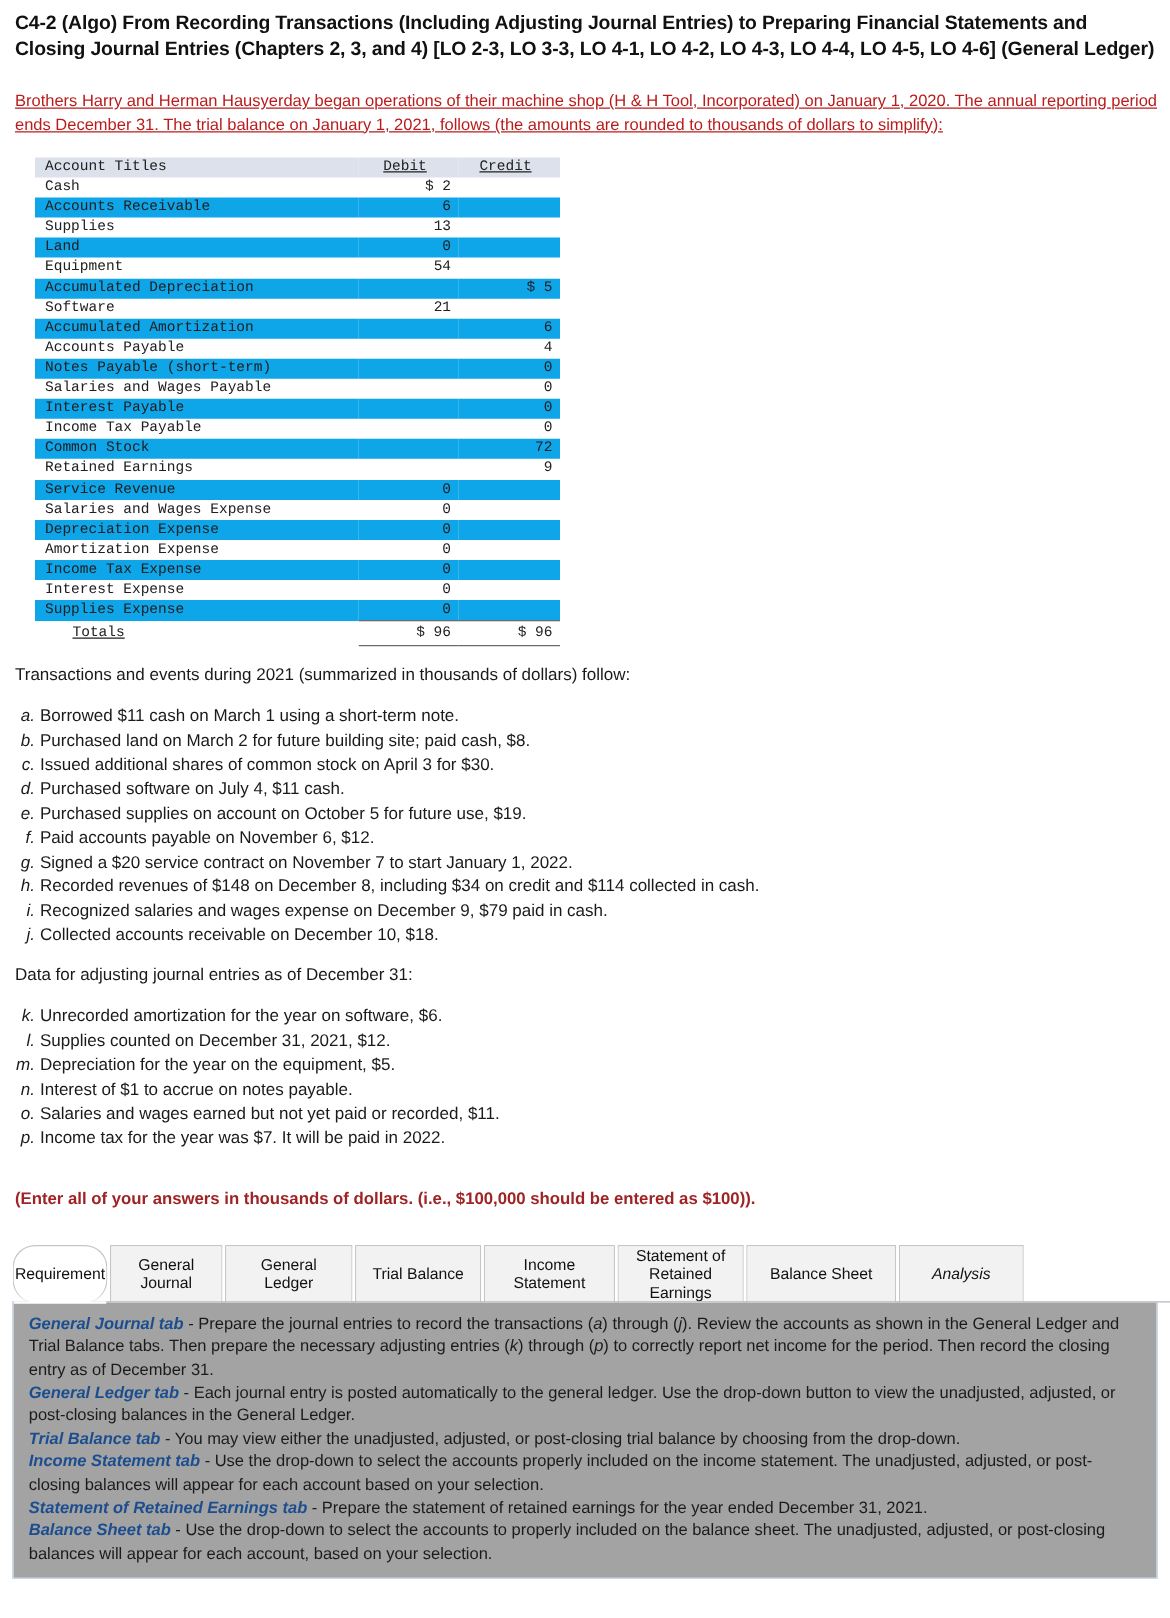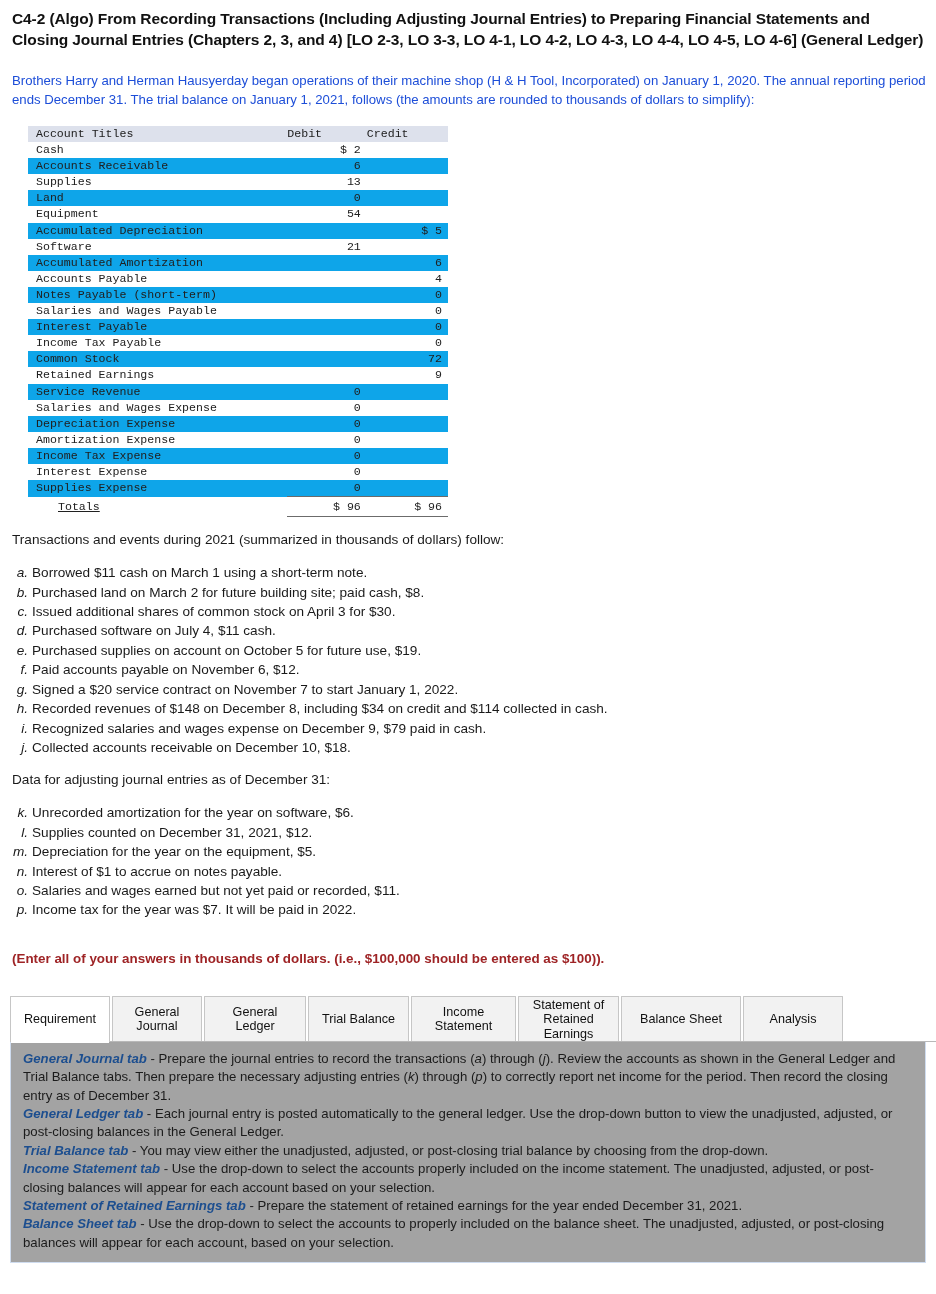--- a/index.html
+++ b/index.html
@@ -29,21 +29,22 @@
     letter-spacing: -0.1px;
     margin: 8px 0 0 2px;
     color: #111111;
   }
 
   
   .intro {
     font-size: 13.2px;
     line-height: 18.5px;
     margin: 22px 0 4px 2px;
-    color: #1d4ed8;
+    color: #b91c1c;
+    text-decoration: underline;
   }
 
   
   .tb-wrap {
     margin: 17px 0 0 18px;
   }
   table.trial-balance {
     border-collapse: collapse;
     font-family: "Liberation Mono", "DejaVu Sans Mono", monospace;
     font-size: 11.6px;
@@ -54,22 +55,23 @@
     padding: 1px 0 1px 0;
     line-height: 14.1px;
     font-weight: normal;
     white-space: nowrap;
   }
   table.trial-balance thead th {
     background: #dde1ec;
     text-align: left;
   }
   table.trial-balance thead th.num {
-    text-align: left;
+    text-align: center;
     padding-right: 6px;
+    text-decoration: underline;
   }
   table.trial-balance tbody tr.alt td {
     background: #0ea5e9;
   }
   table.trial-balance td.acct {
     padding-left: 8px;
     width: 250px;
   }
   table.trial-balance th.acct {
     padding-left: 8px;
@@ -410,42 +412,42 @@
         <span class="txt">Income tax for the year was $7. It will be paid in 2022.</span>
       </li>
     </ul>
 
   <div class="red-note">(Enter all of your answers in thousands of dollars. (i.e., $100,000 should be entered as $100)).</div>
 
 </div>
 
 <div class="tabstrip" id="tabstrip">
   <div class="tab-underline"></div>
-<div class="tab active" style="width: 100px;">
+<div class="tab active" style="width: 76px; border-radius: 18px;">
       <span>Requirement</span>
     </div>
     <div class="tab" style="width: 90px; margin-top: 23px;">
       <span>General Journal</span>
     </div>
     <div class="tab" style="width: 102px;">
       <span>General Ledger</span>
     </div>
     <div class="tab" style="width: 101px;">
       <span>Trial Balance</span>
     </div>
     <div class="tab" style="width: 105px;">
       <span>Income Statement</span>
     </div>
     <div class="tab" style="width: 101px;">
       <span>Statement of Retained Earnings</span>
     </div>
     <div class="tab" style="width: 120px; align-items: center;">
       <span>Balance Sheet</span>
     </div>
-    <div class="tab" style="width: 100px;">
+    <div class="tab" style="width: 100px; font-style: italic;">
       <span>Analysis</span>
     </div>
   </div>
 
 <div class="info-panel" id="info-panel">
     <p><b class="lead">General Journal tab</b><span> - Prepare the journal entries to record the transactions </span>(<i>a</i>)<span> through </span>(<i>j</i>)<span>. Review the accounts as shown in the General Ledger and Trial Balance tabs. Then prepare the necessary adjusting entries </span>(<i>k</i>)<span> through </span>(<i>p</i>)<span> to correctly report net income for the period. Then record the closing entry as of December 31.</span></p>
     <p><b class="lead">General Ledger tab</b><span> - Each journal entry is posted automatically to the general ledger. Use the drop-down button to view the unadjusted, adjusted, or post-closing balances in the General Ledger.</span></p>
     <p><b class="lead">Trial Balance tab</b><span> - You may view either the unadjusted, adjusted, or post-closing trial balance by choosing from the drop-down.</span></p>
     <p><b class="lead">Income Statement tab</b><span> - Use the drop-down to select the accounts properly included on the income statement. The unadjusted, adjusted, or post-closing balances will appear for each account based on your selection.</span></p>
     <p><b class="lead">Statement of Retained Earnings tab</b><span> - Prepare the statement of retained earnings for the year ended December 31, 2021.</span></p>

